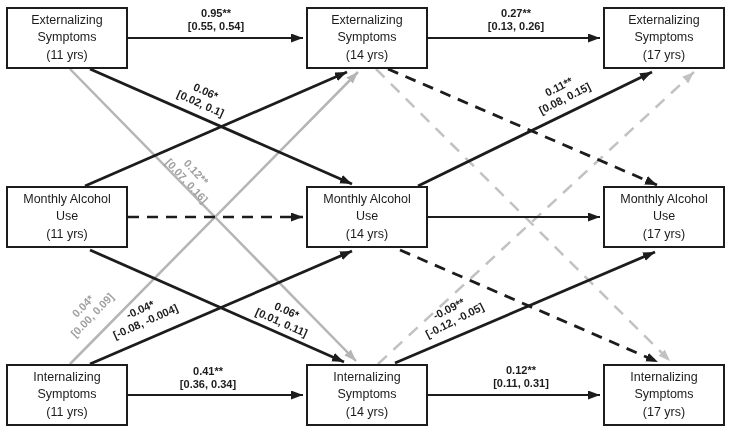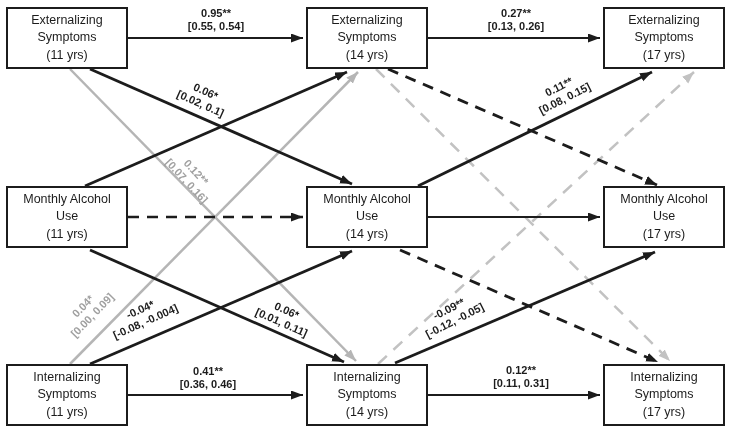--- a/index.html
+++ b/index.html
@@ -124,21 +124,21 @@
   <div class="lbl" style="left:216px;top:20px">
     <span>0.95**</span>
     <span>[0.55, 0.54]</span>
   </div>
   <div class="lbl" style="left:516px;top:20px">
     <span>0.27**</span>
     <span>[0.13, 0.26]</span>
   </div>
   <div class="lbl" style="left:208px;top:378px">
     <span>0.41**</span>
-    <span>[0.36, 0.46]</span>
+    <span>[0.36, 0.34]</span>
   </div>
   <div class="lbl" style="left:521px;top:377px">
     <span>0.12**</span>
     <span>[0.11, 0.31]</span>
   </div>
   <div class="lbl" style="left:203px;top:98px;--rot:24deg">
     <span>0.06*</span>
     <span>[0.02, 0.1]</span>
   </div>
   <div class="lbl gray" style="left:191px;top:177px;--rot:47deg">

